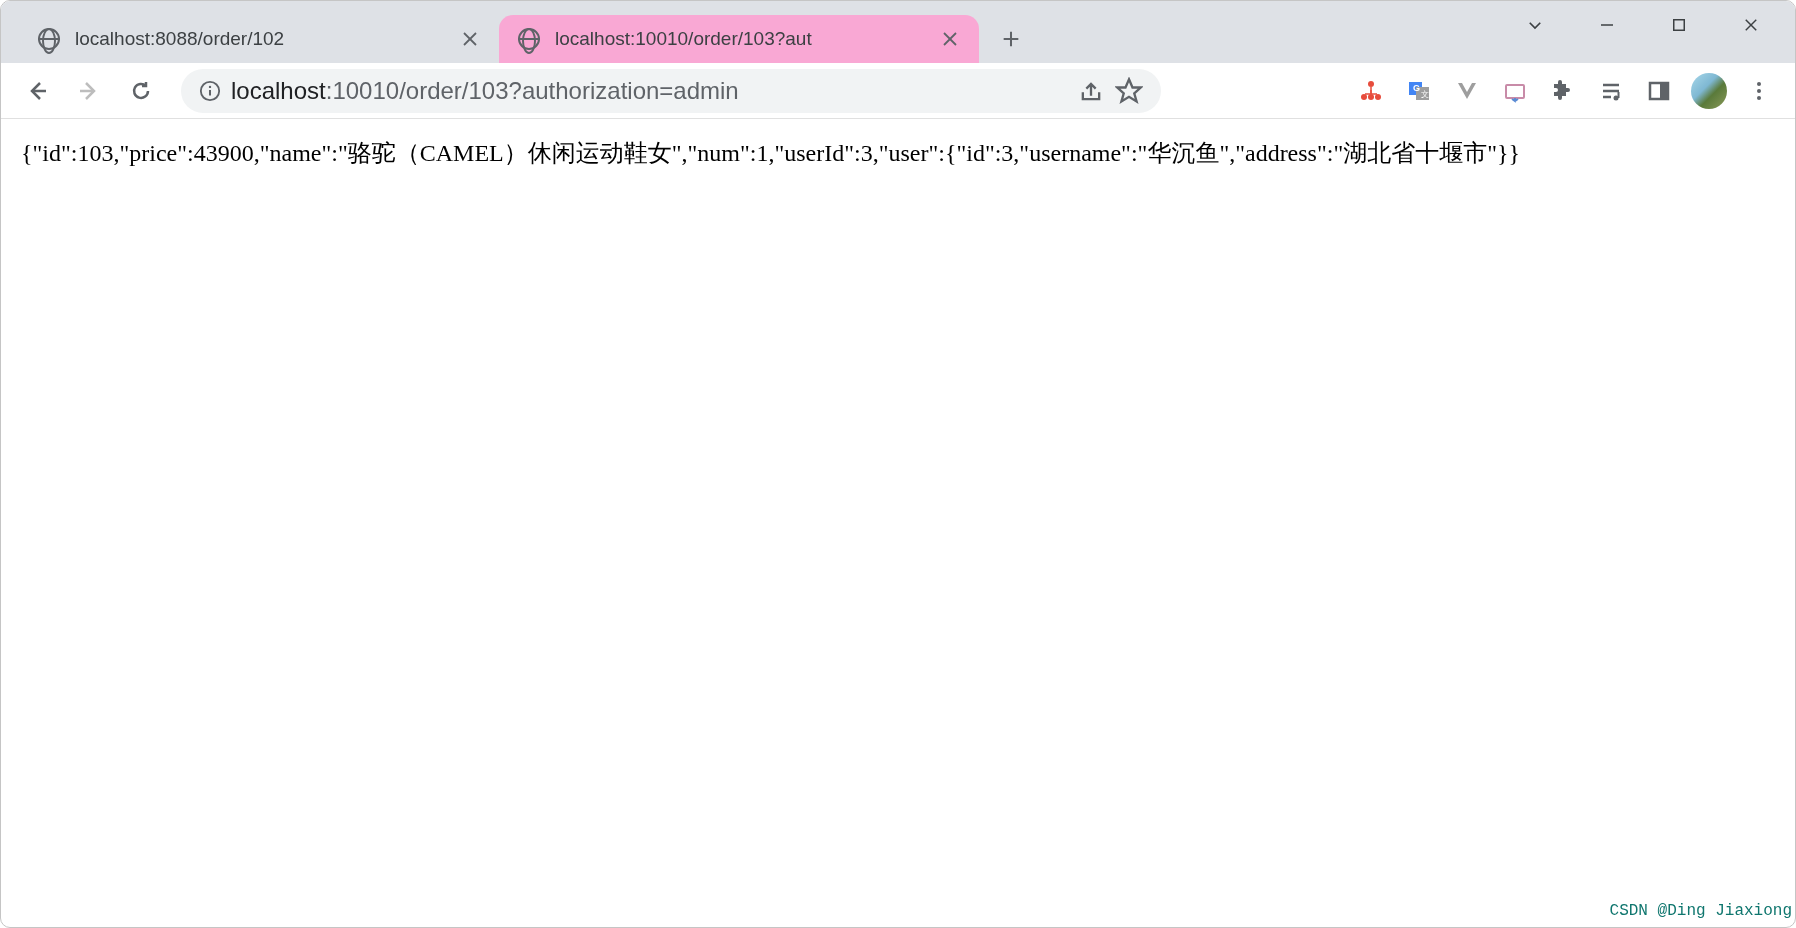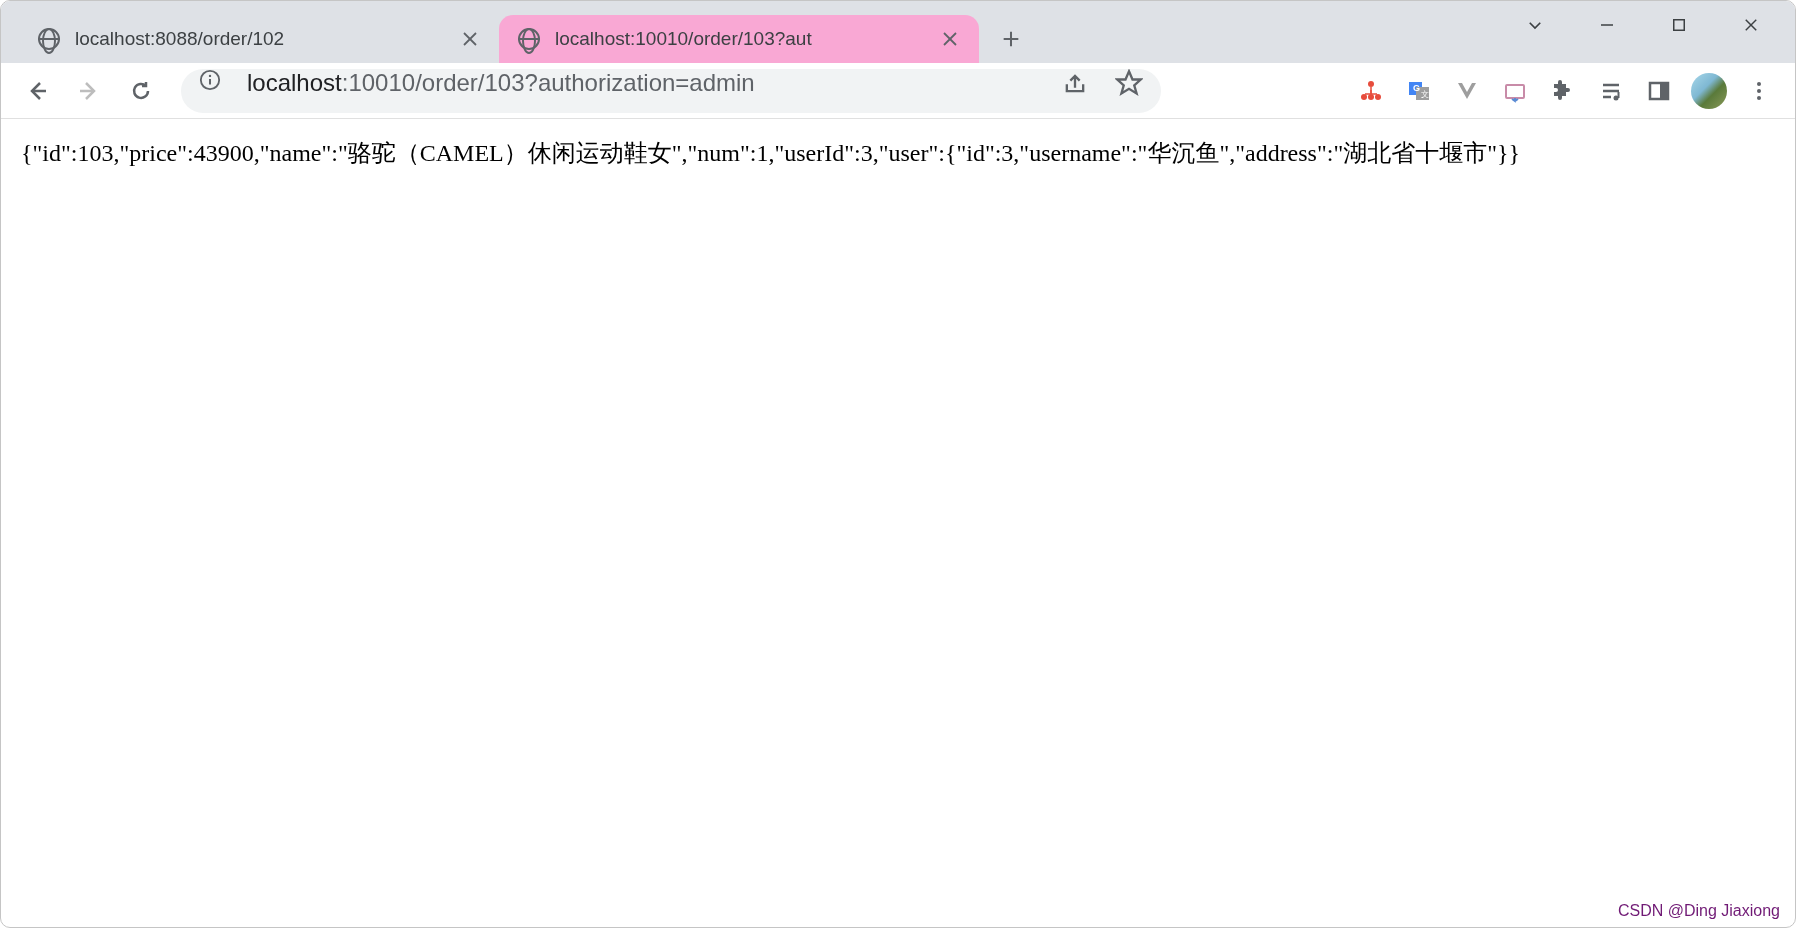--- a/index.html
+++ b/index.html
@@ -123,22 +123,23 @@
       border-radius: 50%;
     }
     .nav-btn.disabled { color: #bdbdbd; }
     .nav-btn svg { width: 24px; height: 24px; }
     .omnibox {
       flex: 1;
       height: 44px;
       background: #f1f3f4;
       border-radius: 22px;
       display: flex;
+      align-items: center;
       padding: 0 18px;
-      gap: 26px;
+      gap: 10px;
       margin: 0 10px;
       max-width: 980px;
     }
     .omnibox-icon {
       width: 22px;
       height: 22px;
       color: #5f6368;
       display: flex;
       align-items: center;
       justify-content: center;
@@ -188,24 +189,24 @@
       font-family: "SimSun", "宋体", serif;
       font-size: 24px;
       line-height: 1.35;
       color: #000;
       word-break: break-all;
       overflow: auto;
     }
     .watermark {
       position: absolute;
       bottom: 8px;
-      right: 16px;
+      right: 4px;
       font-size: 16px;
-      color: #701a75;
-      font-family: Liberation Sans, sans-serif;
+      color: #0f766e;
+      font-family: Liberation Mono, monospace;
     }
     .globe-icon {
       width: 22px; height: 22px;
       border: 2px solid #5f6368;
       border-radius: 50%;
       position: relative;
     }
     .globe-icon::before {
       content: '';
       position: absolute;

